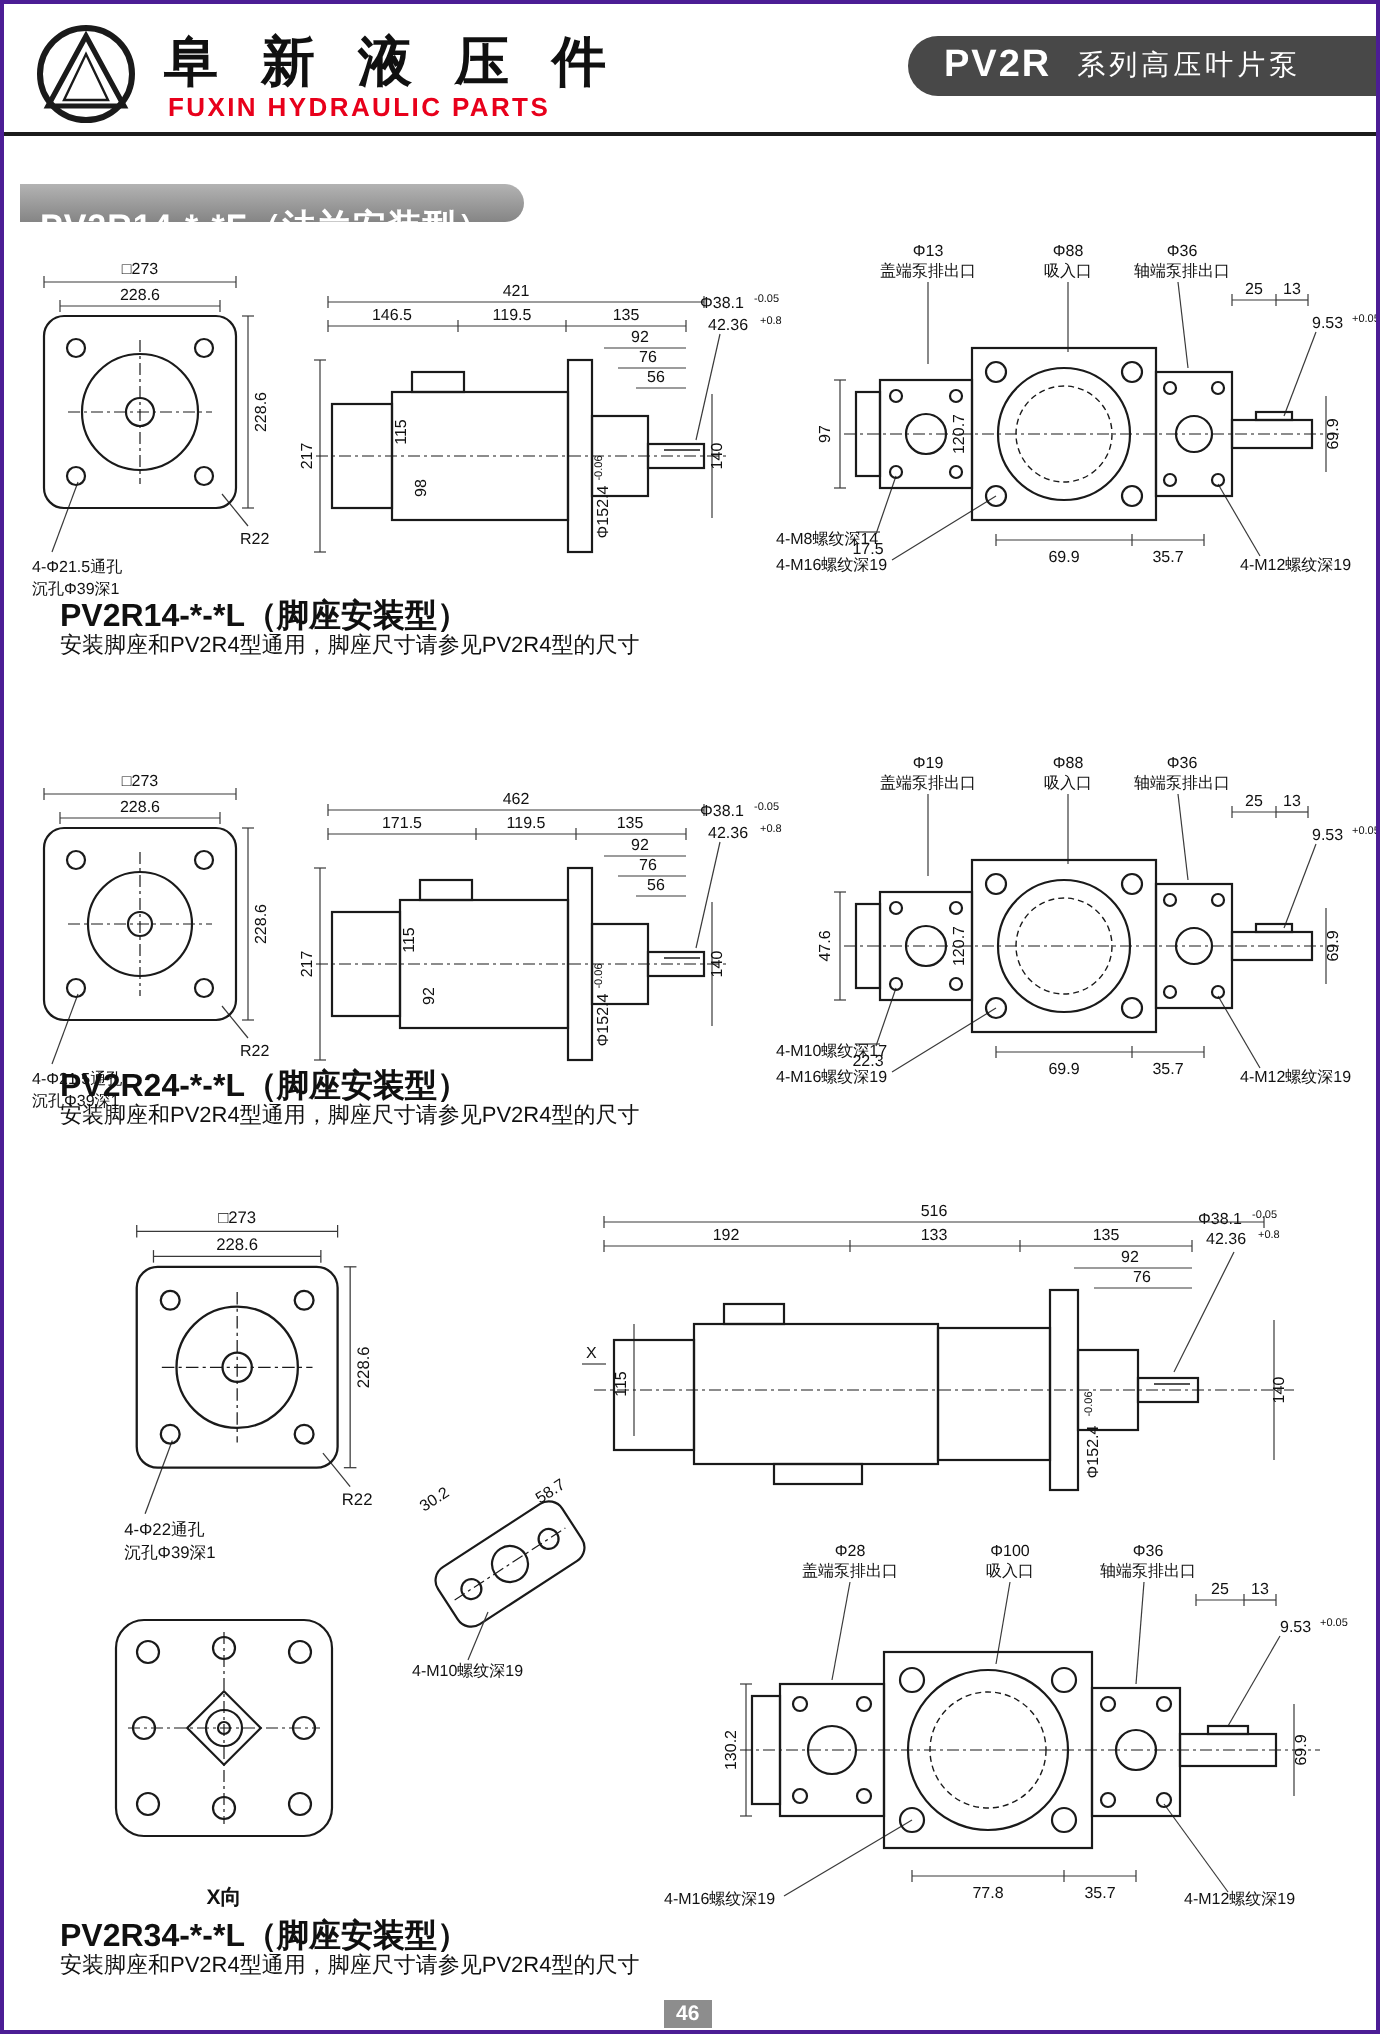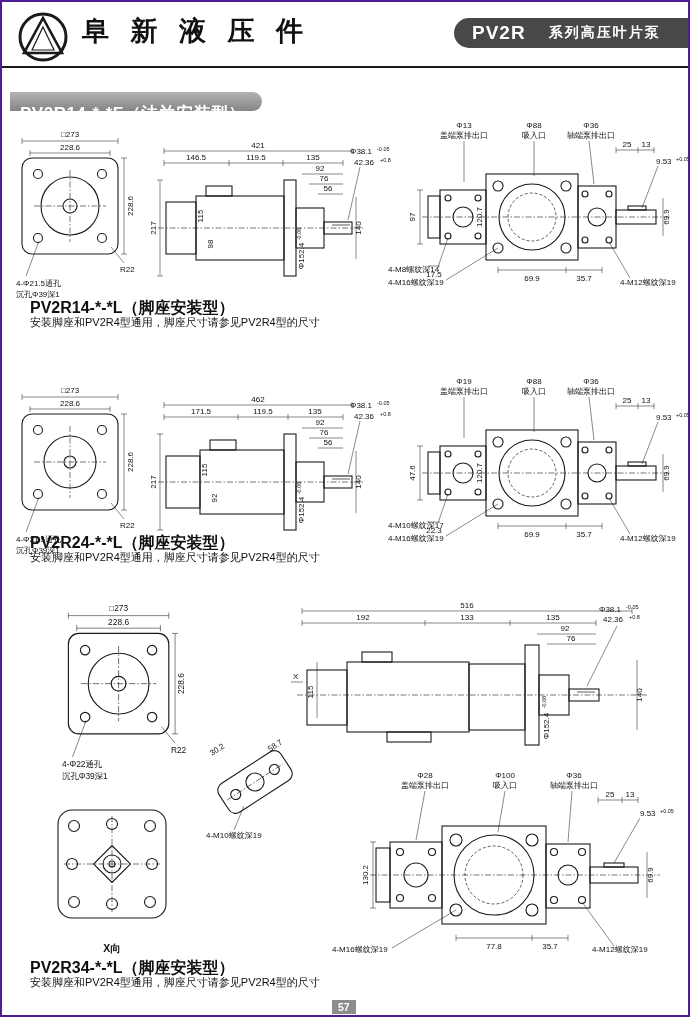--- a/index.html
+++ b/index.html
@@ -4,21 +4,21 @@
 <style>
   *{margin:0;padding:0;box-sizing:border-box}
   html,body{background:#ddd}
   body{font-family:"Liberation Sans","DejaVu Sans",sans-serif}
   .page{position:relative;width:690px;height:1017px;background:#fff;border:2px solid #4c1d95;overflow:hidden;margin:0 auto}
   .abs{position:absolute}
   .header-title{font-size:27px;font-weight:bold;letter-spacing:7px;color:#101010;white-space:nowrap}
   .header-sub{font-size:13px;font-weight:bold;color:#e8001b;letter-spacing:1.2px;white-space:nowrap}
   .header-band{background:#484848;color:#fff;border-radius:16px 0 0 16px;display:flex;align-items:center;padding-left:18px}
   .band-model{font-size:19px;font-weight:bold;letter-spacing:1px}
-  .band-rest{font-size:14px;font-weight:bold;margin-left:23px;letter-spacing:2px}
+  .band-rest{font-size:14px;font-weight:normal;margin-left:13px;letter-spacing:2px}
   .rule{background:#1c1c1c}
   .sec-banner{background:linear-gradient(#b3b3b3,#858585);color:#fff;font-weight:bold;font-size:17px;height:19px;line-height:19px;padding:12px 16px 0 10px;border-radius:0 10px 10px 0;letter-spacing:.5px;white-space:nowrap}
   .note-title{font-size:16px;font-weight:bold;color:#101010;white-space:nowrap}
   .note-text{font-size:11px;color:#101010;white-space:nowrap}
   .pageno{background:#8d8d8d;color:#fff;font-size:10.5px;font-weight:bold;padding:1px 6px}
   svg{overflow:visible}
   svg text{font-family:"Liberation Sans","DejaVu Sans",sans-serif;font-size:8px;fill:#111;stroke:none}
   svg text.tol{font-size:5.5px}
   svg text.big{font-size:10.5px;font-weight:bold}
   g.geo line,g.geo rect,g.geo circle,g.geo path{stroke:#1a1a1a;fill:none;stroke-width:1.1}
@@ -32,20 +32,21 @@
 <div class="page">
 
   <svg class="abs" style="left:14px;top:8px" width="54" height="54" viewBox="0 0 54 54">
     <g class="geo">
       <circle cx="27" cy="27" r="23" style="stroke-width:3"></circle>
       <path d="M27,8 L46,43 L8,43 Z" style="stroke-width:2.6"></path>
       <path d="M27,17 L38,40 L16,40 Z" style="stroke-width:1.2"></path>
     </g>
   </svg>
   <div class="header-title abs" style="left:80px;top:11px">阜 新 液 压 件</div>
+  <div class="header-sub abs" style="left:82px;top:44px">FUXIN HYDRAULIC PARTS</div>
   <div class="header-band abs" style="left:452px;top:16px;width:238px;height:30px">
     <span class="band-model">PV2R</span>
     <span class="band-rest">系列高压叶片泵</span>
   </div>
   <div class="rule abs" style="left:0;top:64px;width:690px;height:2px"></div>
 
   <div class="sec-banner abs" style="left:8px;top:90px">PV2R14-*-*F（法兰安装型）</div>
 
   <svg class="abs" style="left:12px;top:126px" width="130" height="172" viewBox="0 0 130 172">
     <g class="dims">
@@ -558,15 +559,15 @@
       <text x="2" y="182">4-M16螺纹深19</text>
       <text x="164" y="179" text-anchor="middle">77.8</text>
       <text x="220" y="179" text-anchor="middle">35.7</text>
       <text x="262" y="182">4-M12螺纹深19</text>
     </g>
   </svg>
 
   <div class="note-title abs" style="left:28px;top:956px">PV2R34-*-*L（脚座安装型）</div>
   <div class="note-text abs" style="left:28px;top:973px">安装脚座和PV2R4型通用，脚座尺寸请参见PV2R4型的尺寸</div>
 
-  <div class="pageno abs" style="left:330px;top:998px">57</div>
+  <div class="pageno abs" style="left:330px;top:998px">46</div>
 
 </div>
 
 </body></html>

